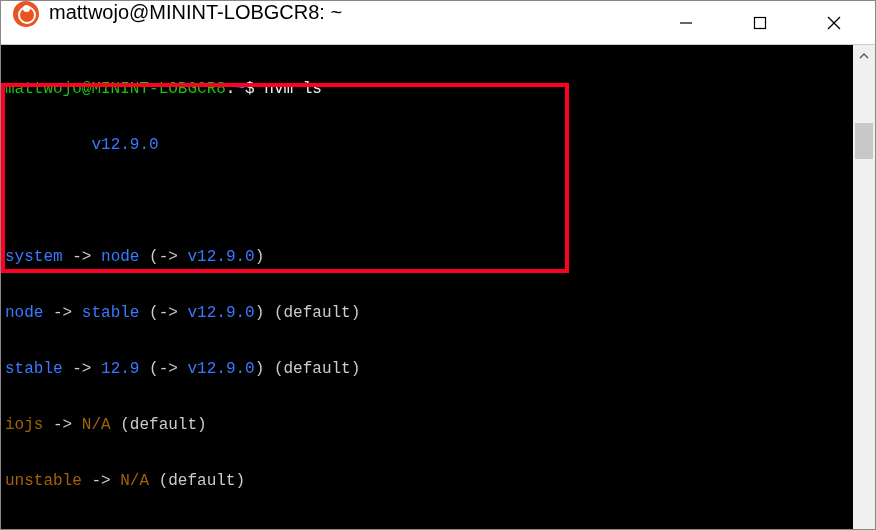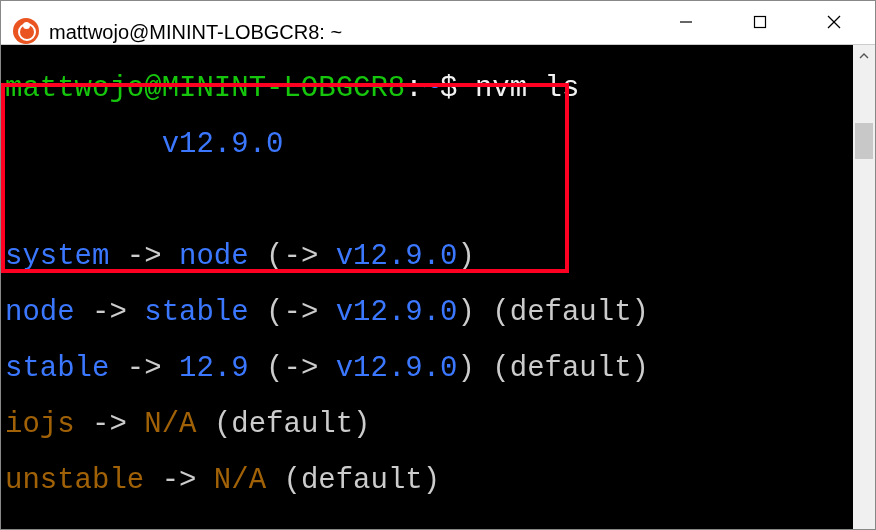--- a/index.html
+++ b/index.html
@@ -12,21 +12,21 @@
       height: 530px;
       background: #fff;
       font-family: "Consolas", "Courier New", monospace;
       overflow: hidden;
       border: 1px solid #888;
     }
     .titlebar {
       height: 44px;
       background: #fff;
       display: flex;
-      align-items: flex-end;
+      align-items: flex-start;
       padding: 0 4px 0 12px;
       border-bottom: 1px solid #ccc;
     }
     .app-icon {
       width: 26px;
       height: 26px;
       border-radius: 50%;
       background: #E95420;
       margin-right: 10px;
       position: relative;
@@ -77,21 +77,21 @@
     }
     .terminal-wrap {
       display: flex;
       height: calc(100% - 44px);
       background: #000;
     }
     .terminal {
       flex-grow: 1;
       background: #000;
       padding: 2px 4px;
-      font-size: 29px;
+      font-size: 16px;
       line-height: 28px;
       font-family: "Consolas", "Courier New", monospace;
       white-space: pre;
       position: relative;
     }
     .scrollbar {
       width: 22px;
       background: #f0f0f0;
       position: relative;
     }

